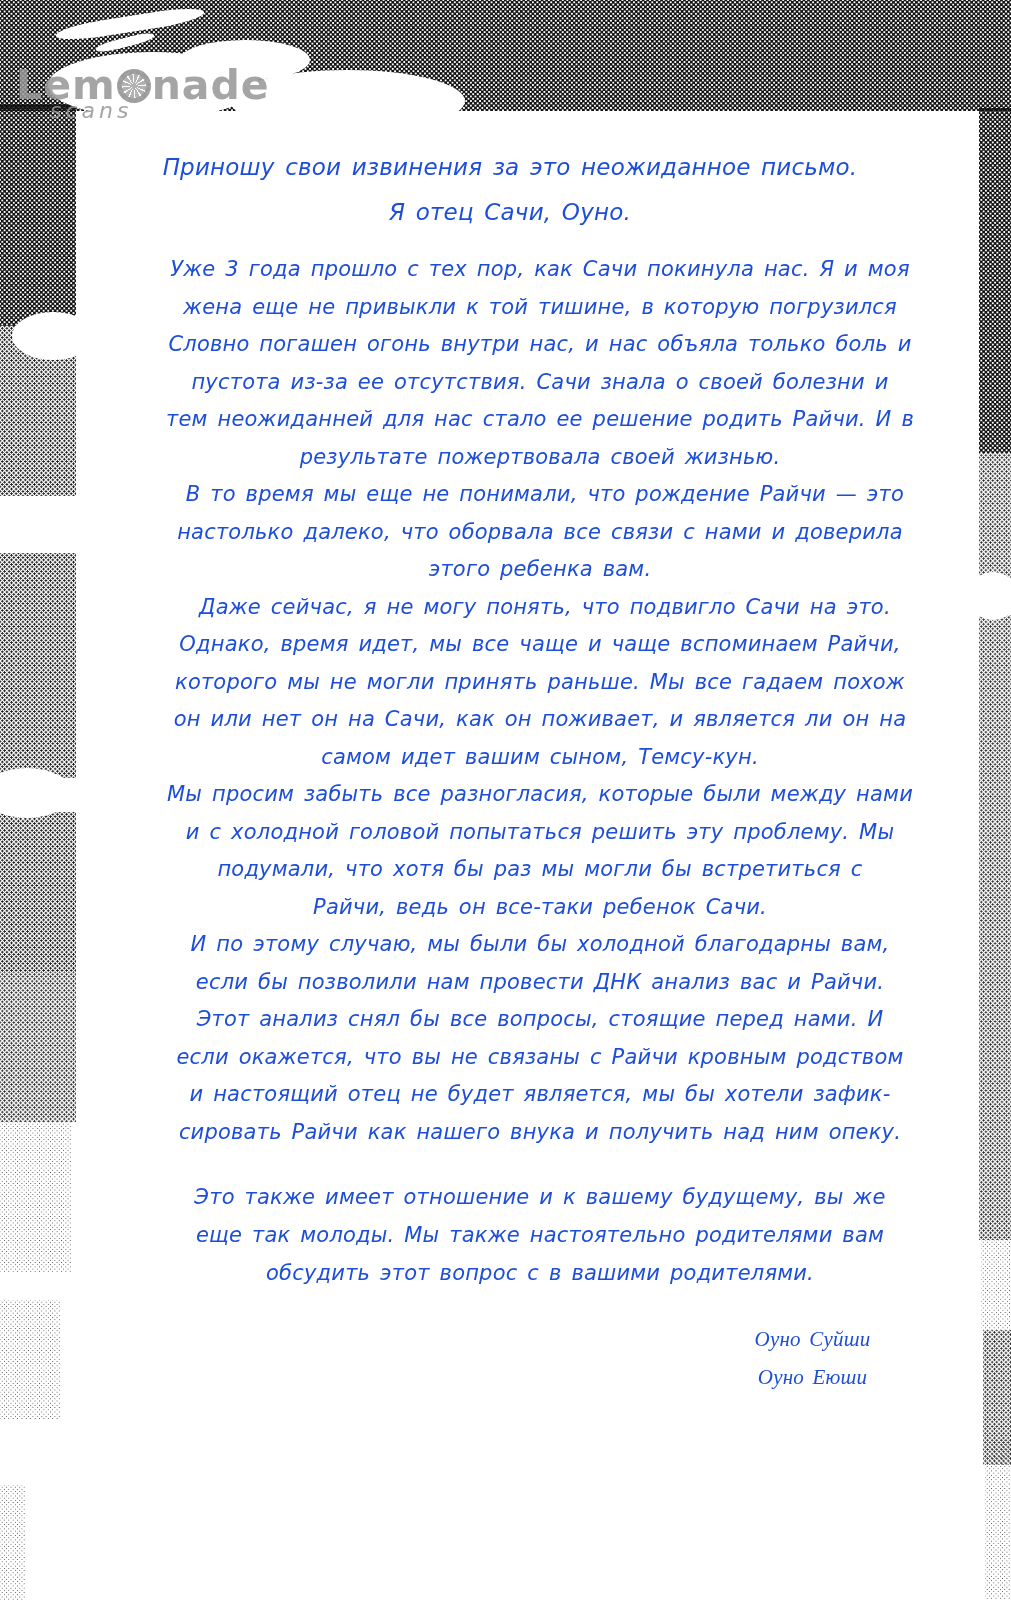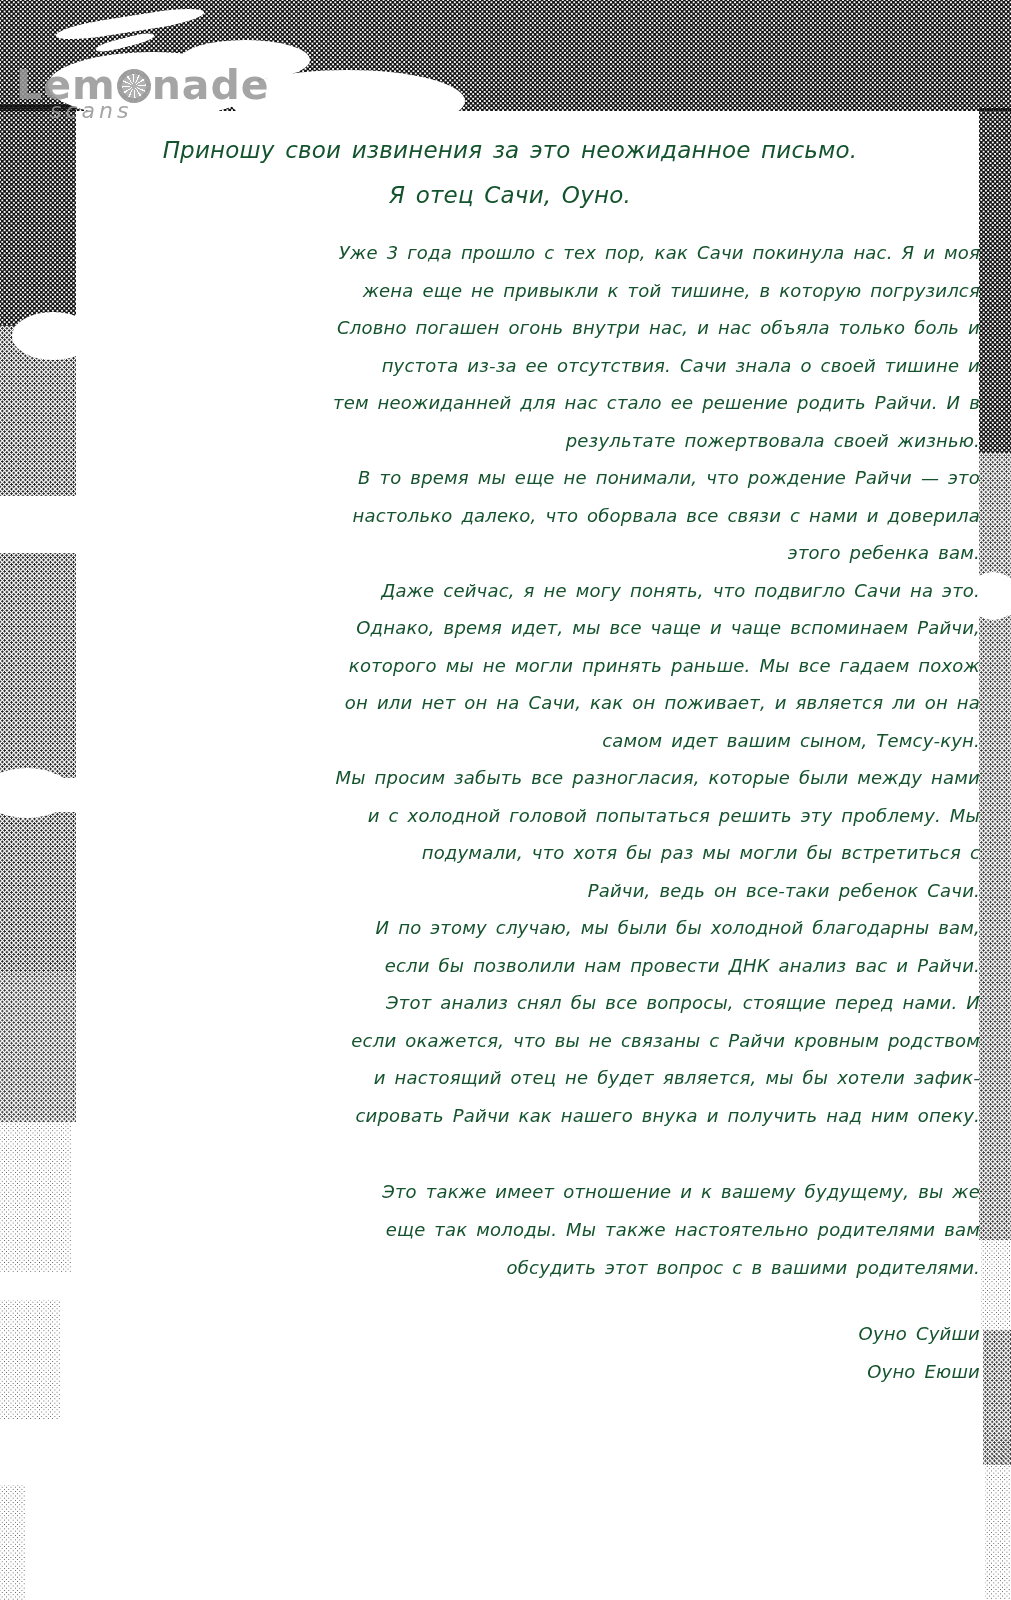--- a/index.html
+++ b/index.html
@@ -57,30 +57,30 @@
     border:5px solid rgba(152,152,152,.88);
     background:repeating-conic-gradient(rgba(152,152,152,.75) 0 22deg, #ffffff 22deg 30deg);
   }
   .wm-sub{
     font-size:22px;font-style:italic;letter-spacing:4px;
     margin:-6px 0 0 34px;
   }
 
   
   #letter{
-    position:absolute;left:100px;top:128px;width:880px;z-index:10;
-    color:#14532d;font-style:italic;word-spacing:3px;letter-spacing:.2px;
+    position:absolute;left:100px;top:145px;width:880px;z-index:10;
+    color:#1d4ed8;font-style:italic;word-spacing:3px;letter-spacing:.2px;
   }
   .oline{font-size:23px;line-height:45px;white-space:pre;text-align:center;width:820px;}
-  .bline{font-size:18px;line-height:37.5px;white-space:pre;text-align:right;}
+  .bline{font-size:21px;line-height:37.5px;white-space:pre;text-align:center;}
   #body-block{margin-top:16px;}
-  #closing-block{margin-top:39px;}
+  #closing-block{margin-top:27px;}
   #closing-block .bline{line-height:38px;}
   #signature-block{margin-top:28px;margin-left:545px;}
-  #signature-block .bline{line-height:38px;}
+  #signature-block .bline{line-height:38px;font-family:Liberation Serif, serif;}
 </style>
 </head>
 <body>
 
 <div class="ht ht-d" style="left:0;top:0;width:1011px;height:111px"></div>
 
 <div class="ht ht-d" style="left:0;top:104px;width:76px;height:222px"></div>
 <div class="ht ht-m" style="left:0;top:326px;width:76px;height:170px"></div>
 <div class="ht ht-m" style="left:0;top:553px;width:76px;height:225px"></div>
 <div class="ht ht-m" style="left:0;top:812px;width:76px;height:160px"></div>
@@ -121,21 +121,21 @@
 
 <div id="letter">
   <div id="opening-block">
       <div class="oline">Приношу свои извинения за это неожиданное письмо.</div>
       <div class="oline">Я отец Сачи, Оуно.</div>
     </div>
   <div id="body-block">
       <div class="bline">Уже 3 года прошло с тех пор, как Сачи покинула нас. Я и моя</div>
       <div class="bline">жена еще не привыкли к той тишине, в которую погрузился</div>
       <div class="bline">Словно погашен огонь внутри нас, и нас объяла только боль и</div>
-      <div class="bline">пустота из-за ее отсутствия. Сачи знала о своей тишине и</div>
+      <div class="bline">пустота из-за ее отсутствия. Сачи знала о своей болезни и</div>
       <div class="bline">тем неожиданней для нас стало ее решение родить Райчи. И в</div>
       <div class="bline">результате пожертвовала своей жизнью.</div>
       <div class="bline"> В то время мы еще не понимали, что рождение Райчи — это</div>
       <div class="bline">настолько далеко, что оборвала все связи с нами и доверила</div>
       <div class="bline">этого ребенка вам.</div>
       <div class="bline"> Даже сейчас, я не могу понять, что подвигло Сачи на это.</div>
       <div class="bline">Однако, время идет, мы все чаще и чаще вспоминаем Райчи,</div>
       <div class="bline">которого мы не могли принять раньше. Мы все гадаем похож</div>
       <div class="bline">он или нет он на Сачи, как он поживает, и является ли он на</div>
       <div class="bline">самом идет вашим сыном, Темсу-кун.</div>

